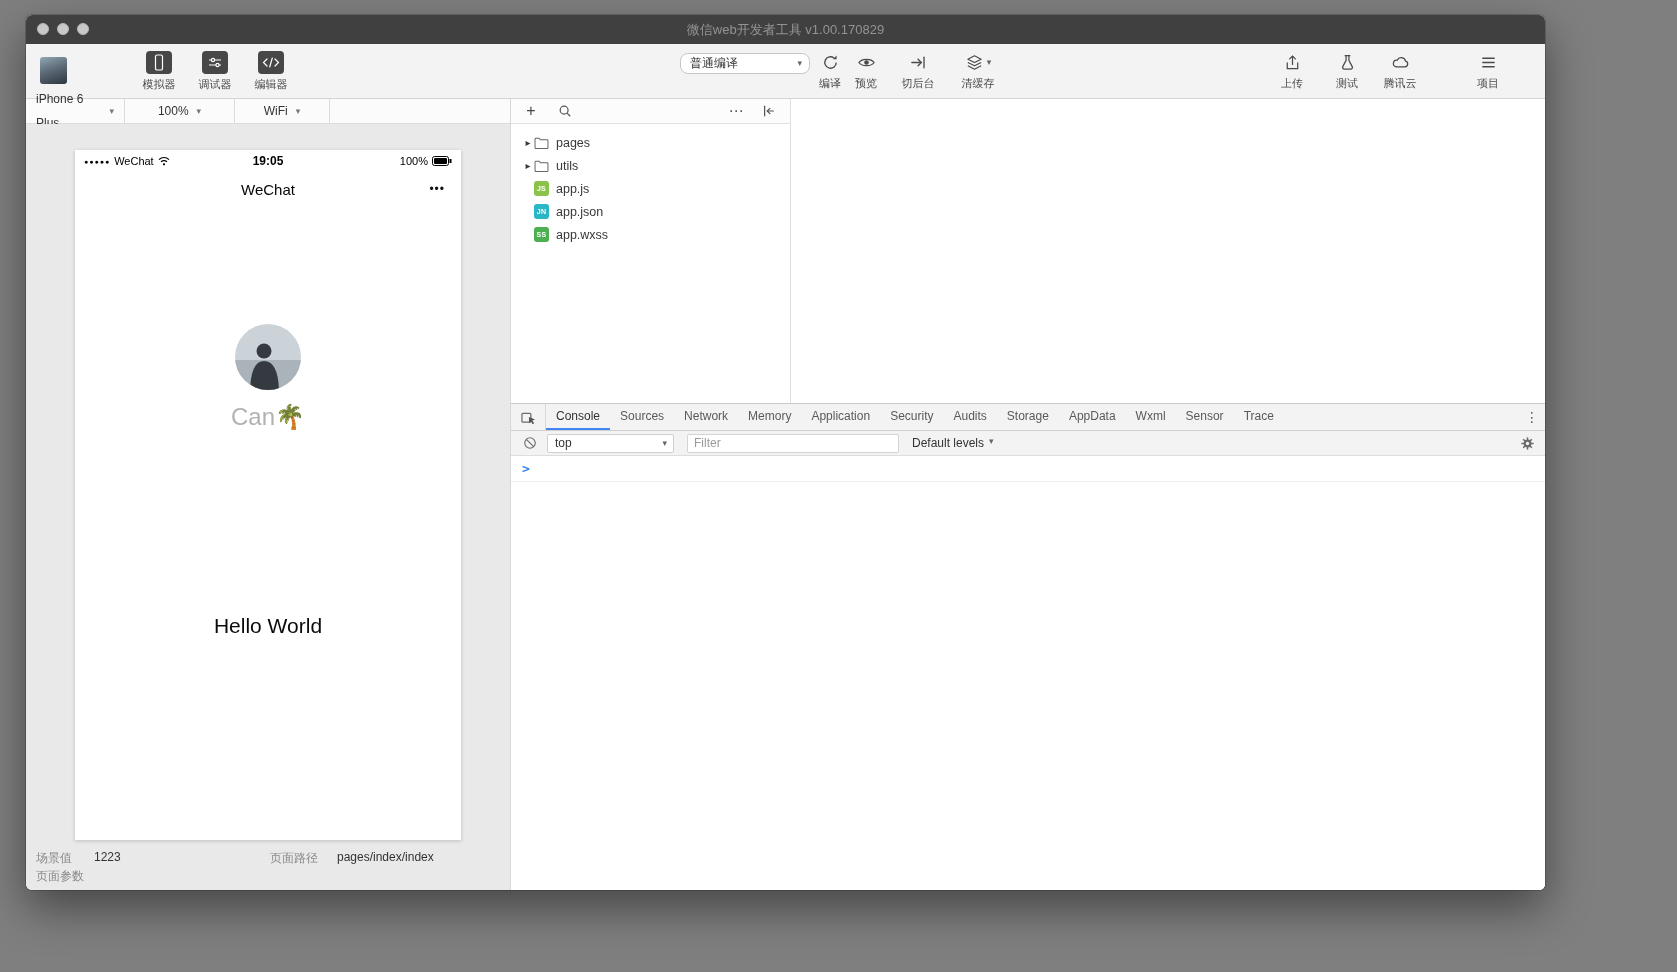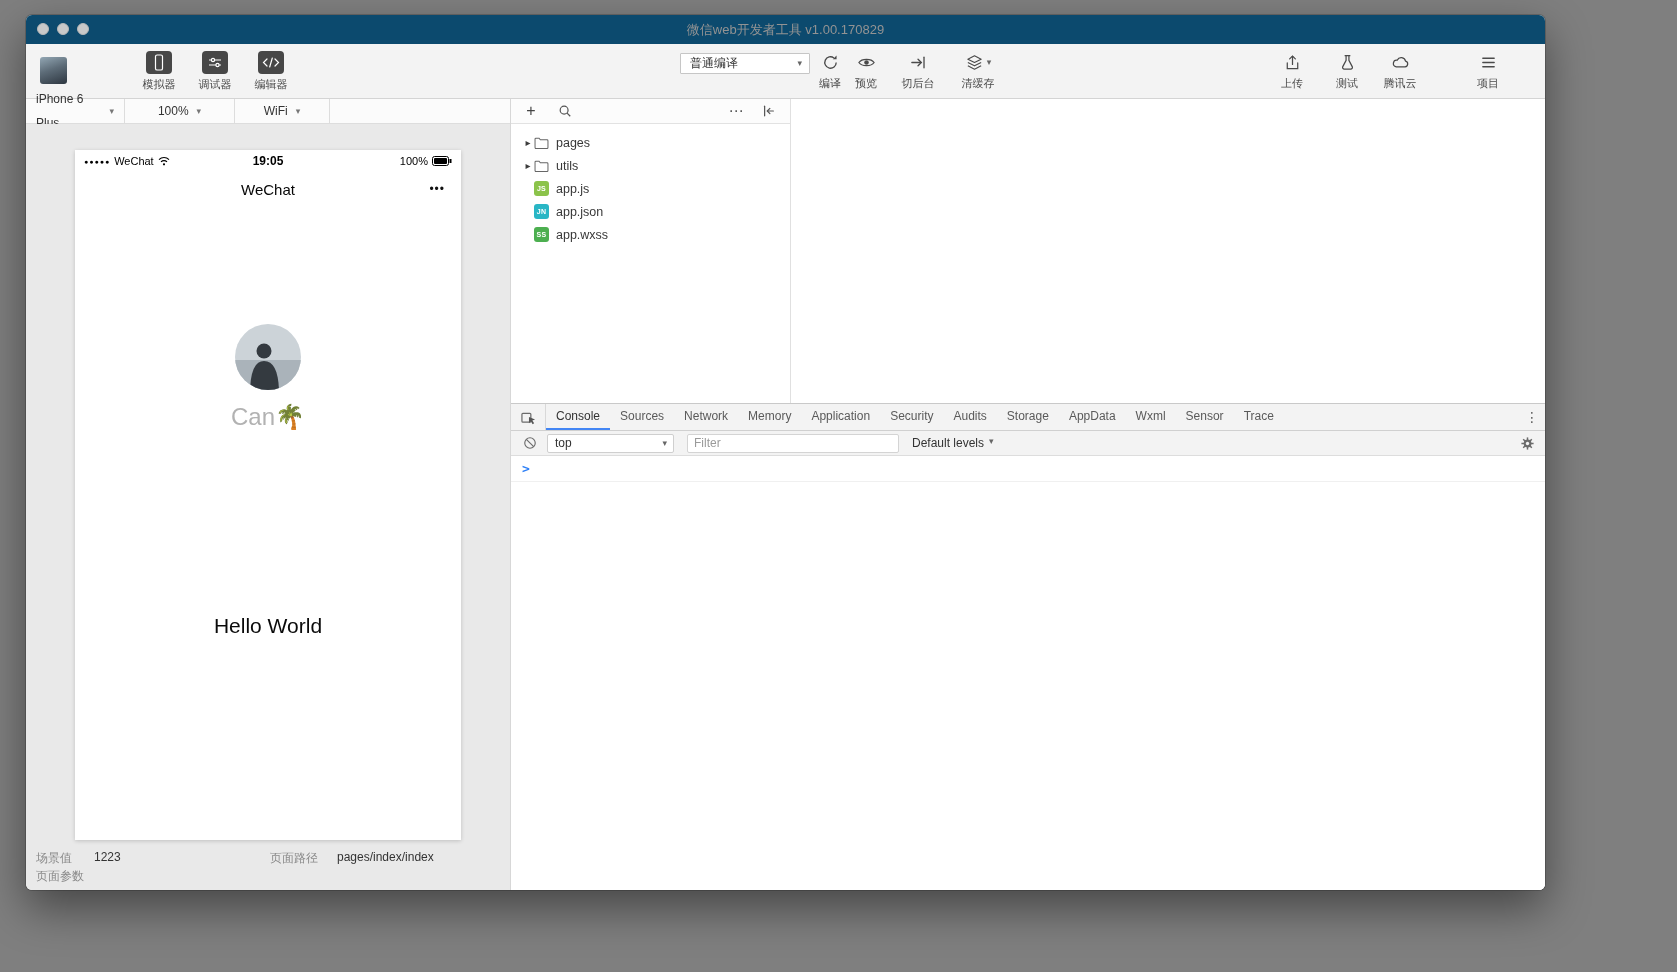--- a/index.html
+++ b/index.html
@@ -6,40 +6,40 @@
   body{width:1677px;height:972px;overflow:hidden;background:#7f7f7f;
        font-family:"Liberation Sans","DejaVu Sans",sans-serif;
        -webkit-font-smoothing:antialiased;}
   #screen{position:relative;width:1677px;height:972px;background:#7f7f7f;}
   .window{position:absolute;left:26px;top:15px;width:1519px;height:875px;
           background:#fff;border-radius:6px;overflow:hidden;
           box-shadow:0 18px 45px rgba(0,0,0,.45), 0 0 0 1px rgba(0,0,0,.18);}
 
   
   .titlebar{position:absolute;left:0;top:0;width:1519px;height:29px;
-            background:#0c4a6e;border-bottom:1px solid #d6d6d6;}
+            background:#404040;border-bottom:1px solid #d6d6d6;}
   .traffic{position:absolute;left:11px;top:8px;display:flex;gap:8px;}
   .tl{width:12px;height:12px;border-radius:50%;background:#c9c9c9;
       border:1px solid #b7b7b7;box-sizing:border-box;}
   .win-title{position:absolute;left:0;right:0;top:0;height:29px;line-height:29px;
              text-align:center;font-size:13px;color:#939393;}
 
   
   .toolbar{position:absolute;left:0;top:29px;width:1519px;height:55px;
            background:#f3f3f3;border-bottom:1px solid #d4d4d4;box-sizing:border-box;}
   .avatar{position:absolute;left:14px;top:13px;width:27px;height:27px;border-radius:3px;
           background:linear-gradient(160deg,#93a7b4 0%,#5d6c78 45%,#2d3640 100%);}
   .tbtn{position:absolute;top:7px;display:flex;flex-direction:column;align-items:center;
         cursor:default;}
   .tbtn .lbl{font-size:11px;color:#4a4a4a;margin-top:3px;white-space:nowrap;}
   .mode-ic{display:flex;width:26px;height:23px;background:#474747;border-radius:4px;
            align-items:center;justify-content:center;}
   .line-ic{display:flex;height:22px;align-items:center;justify-content:center;}
   .compile-select{position:absolute;left:654px;top:9px;width:130px;height:21px;
-                  background:#fff;border:1px solid #c6c6c6;border-radius:1px;
+                  background:#fff;border:1px solid #c6c6c6;border-radius:8px;
                   box-sizing:border-box;font-size:12px;color:#333;line-height:19px;
                   padding-left:9px;cursor:default;}
   .compile-select .caret{position:absolute;right:7px;top:0;line-height:19px;
                          font-size:9px;color:#666;}
   .caret-s{font-size:9px;color:#666;margin-left:3px;}
   .cache-row{display:flex;align-items:center;}
 
   
   .devicebar{position:absolute;left:0;top:84px;width:484px;height:25px;background:#fbfbfb;
              border-bottom:1px solid #ddd;box-sizing:border-box;display:flex;}

